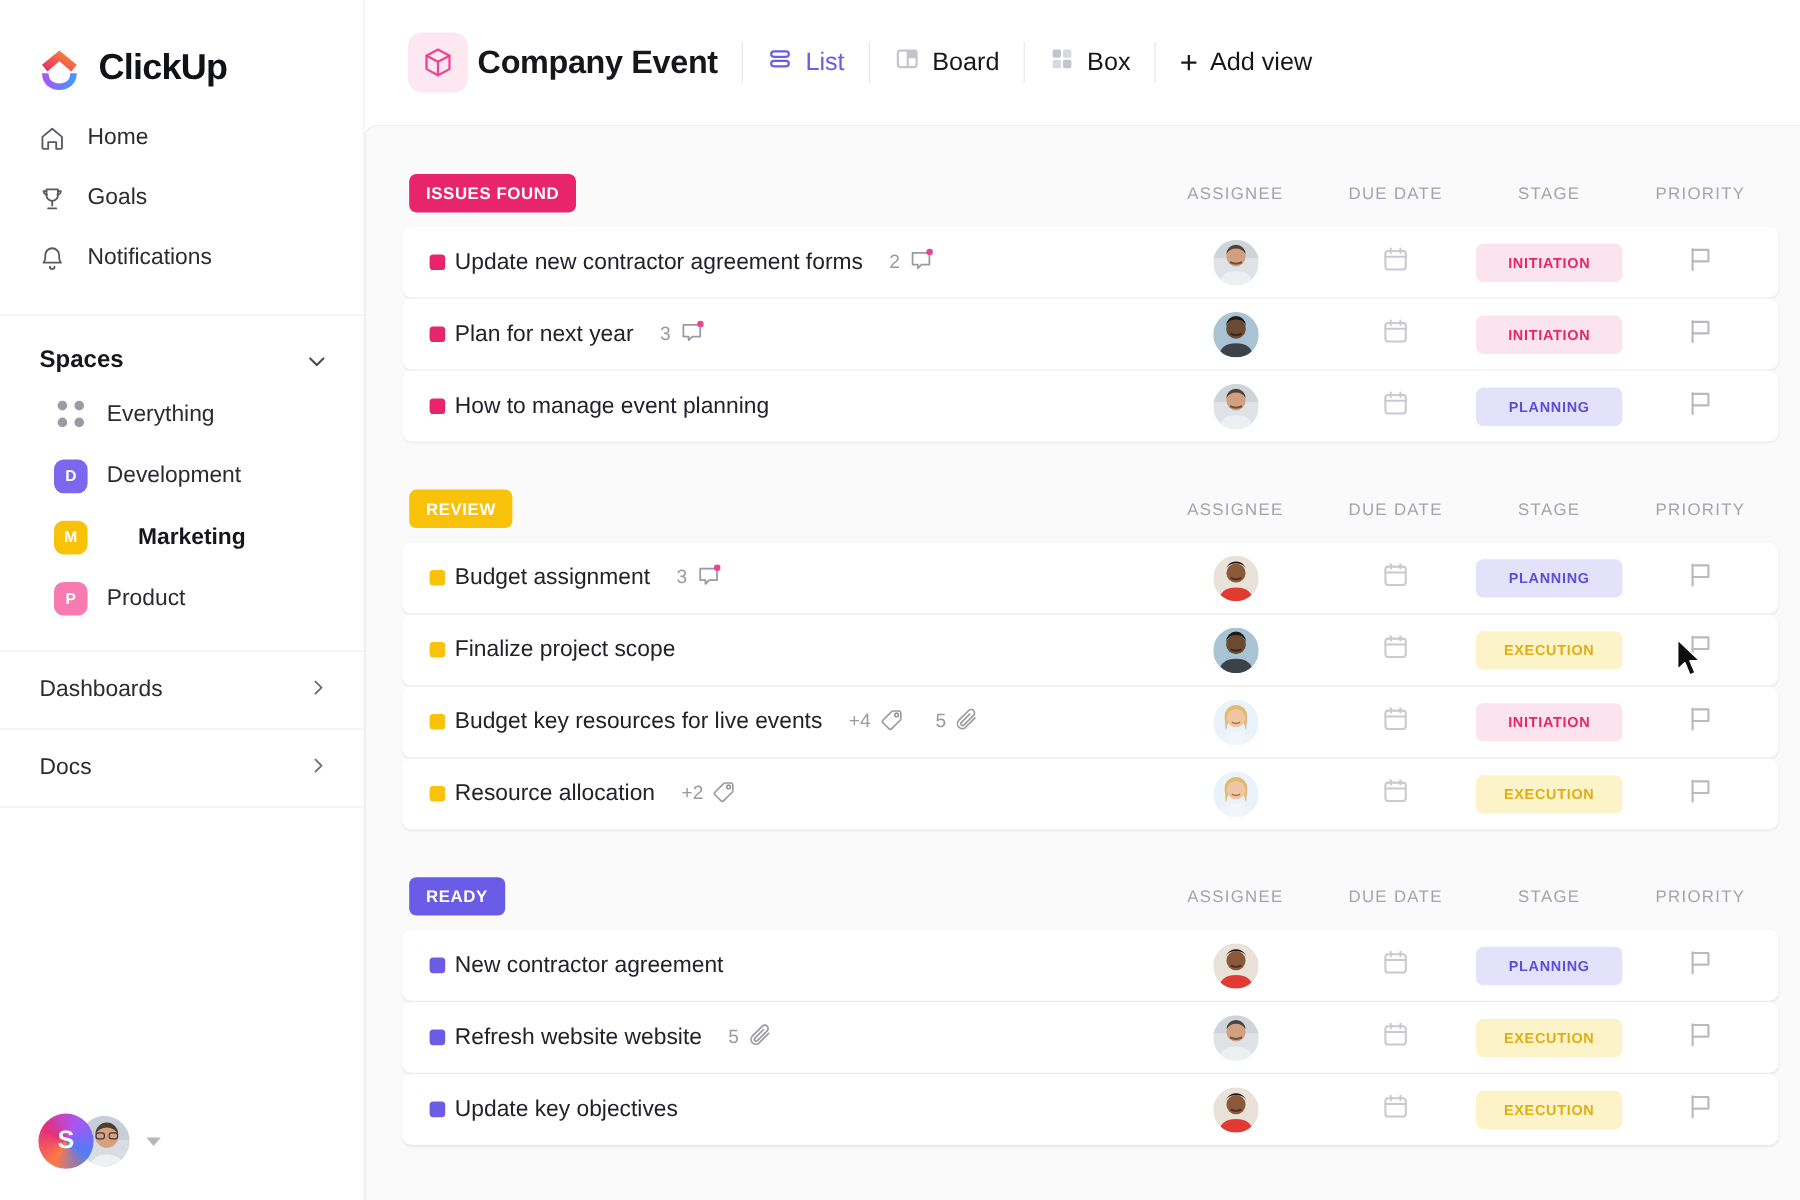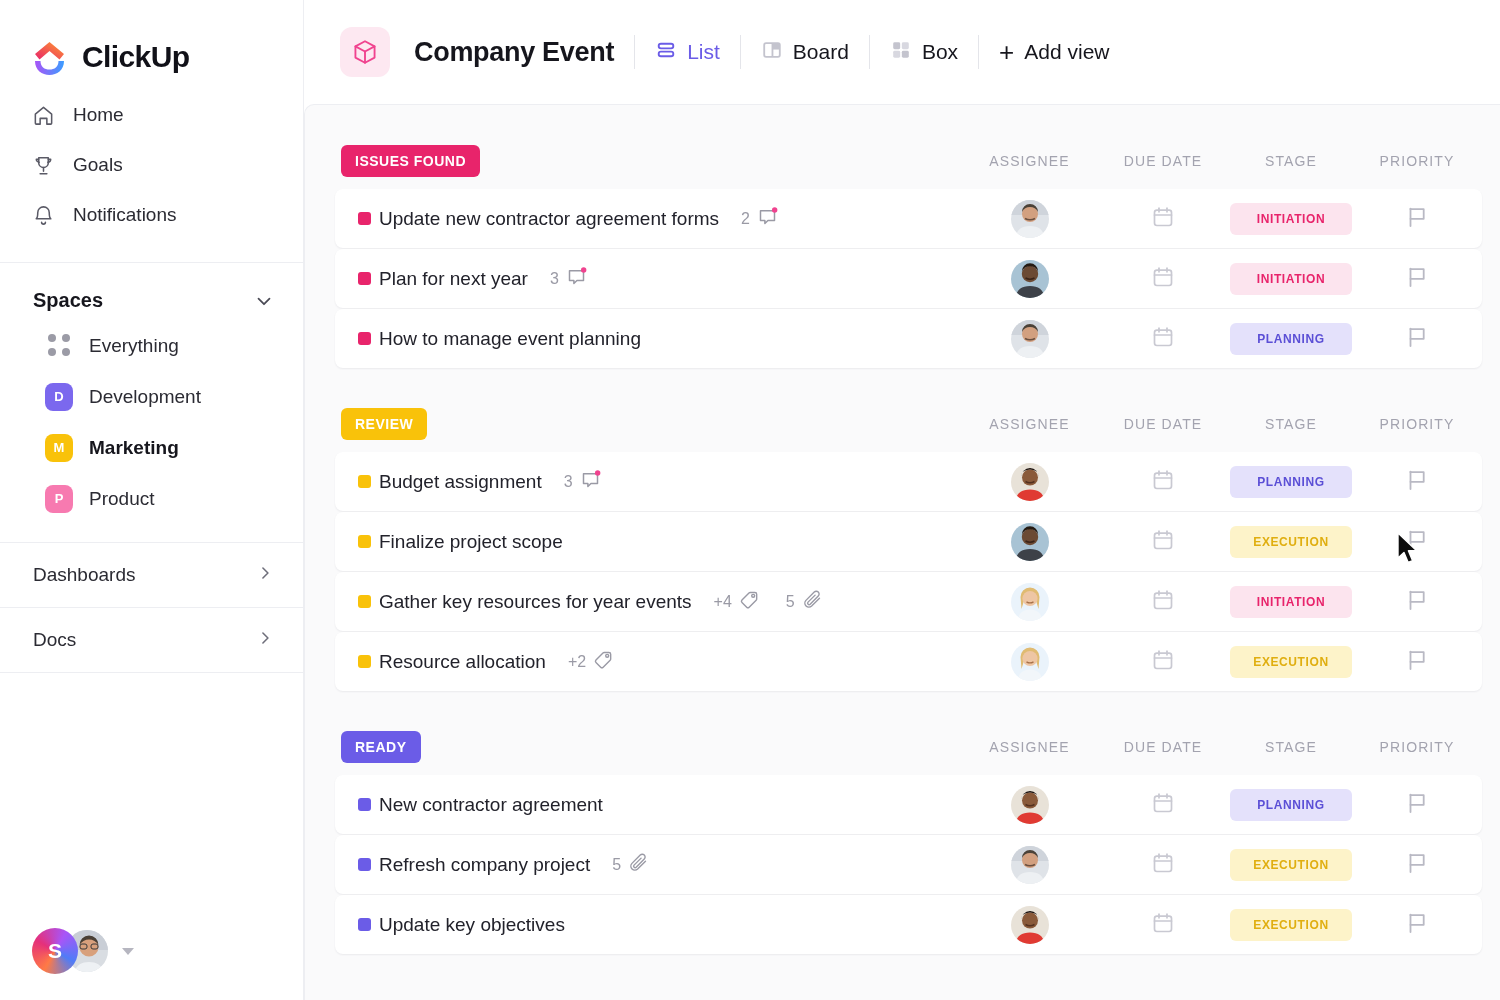--- a/index.html
+++ b/index.html
@@ -52,21 +52,21 @@
     display: flex; align-items: center; gap: 16px;
     height: 51px; padding-left: 33px; cursor: pointer;
   }
   .space-badge {
     width: 28px; height: 28px; border-radius: 8px;
     color: #fff; font-size: 13px; font-weight: bold;
     display: flex; align-items: center; justify-content: center;
     flex: 0 0 28px;
   }
   .space-label { font-size: 19px; color: #2b2b33; }
-  .space-row.active .space-label { font-weight: bold; color: #16161d; }
+  .space-row.active .space-label { font-weight: bold; color: #16161d; margin-left: 26px; }
   .dots-grid {
     width: 28px; height: 28px; flex: 0 0 28px;
     display: grid; grid-template-columns: 9px 9px; grid-template-rows: 9px 9px;
     gap: 5px; align-content: center; justify-content: center;
   }
   .dots-grid i { width: 8px; height: 8px; border-radius: 50%; background: #9b9ba6; display: block; }
 
   .sec-row {
     display: flex; align-items: center; justify-content: space-between;
     height: 64px; padding: 0 28px 0 33px; cursor: pointer;
@@ -101,21 +101,21 @@
     height: 104px; display: flex; align-items: center;
     padding-left: 36px; gap: 0; flex: 0 0 104px;
   }
   .list-icon-box {
     width: 50px; height: 50px; border-radius: 12px;
     background: #fde8f1; display: flex; align-items: center; justify-content: center;
     flex: 0 0 50px;
   }
   .doc-title {
     font-size: 27px; font-weight: bold; color: #16161d;
-    margin-left: 24px; letter-spacing: -0.3px; white-space: nowrap;
+    margin-left: 8px; letter-spacing: -0.3px; white-space: nowrap;
   }
   .vbar { width: 1px; height: 34px; background: #e4e5ea; margin: 0 20px; flex: 0 0 1px; }
   .viewtab {
     display: flex; align-items: center; gap: 10px;
     font-size: 21px; color: #16161d; cursor: pointer; white-space: nowrap;
   }
   .viewtab.active { color: #6b5ce7; }
   .plus-glyph { font-size: 26px; line-height: 1; color: #16161d; font-weight: 500; }
 
   .content {
@@ -570,21 +570,21 @@
                 <div class="cell c-priority">
                   <span><svg width="24" height="24" viewBox="0 0 24 24" fill="none" stroke="#b9b9c4" stroke-width="1.8" stroke-linecap="round" stroke-linejoin="round">
                       <path d="M5.5 21V3.6"></path>
                       <path d="M5.5 4.2h13.2v9.6H5.5"></path>
                     </svg></span>
                 </div>
               </div>
             </div>
             <div class="task-row">
               <span class="status-dot" style="background: rgb(249, 194, 10);"></span>
-              <span class="task-name">Gather key resources for year events</span>
+              <span class="task-name">Budget key resources for live events</span>
               <span class="meta-grp">
                 <span class="meta">
                   <span class="meta-num">+4</span>
                   <span><svg width="21" height="21" viewBox="0 0 24 24" fill="none" stroke="#9a9aa5" stroke-width="1.6" stroke-linejoin="round">
                       <path d="M3.4 12.6 L11.4 4.6 a2 2 0 0 1 1.4-.6h5.4a2 2 0 0 1 2 2v5.4a2 2 0 0 1-.6 1.4l-8 8a2 2 0 0 1-2.8 0l-5.4-5.4a2 2 0 0 1 0-2.8z"></path>
                       <circle cx="16.2" cy="7.8" r="1.7"></circle>
                     </svg></span>
                 </span>
                 <span class="meta">
                   <span class="meta-num">5</span>
@@ -702,21 +702,21 @@
                 <div class="cell c-priority">
                   <span><svg width="24" height="24" viewBox="0 0 24 24" fill="none" stroke="#b9b9c4" stroke-width="1.8" stroke-linecap="round" stroke-linejoin="round">
                       <path d="M5.5 21V3.6"></path>
                       <path d="M5.5 4.2h13.2v9.6H5.5"></path>
                     </svg></span>
                 </div>
               </div>
             </div>
             <div class="task-row">
               <span class="status-dot" style="background: rgb(107, 92, 231);"></span>
-              <span class="task-name">Refresh company project</span>
+              <span class="task-name">Refresh website website</span>
               <span class="meta-grp">
                 <span class="meta">
                   <span class="meta-num">5</span>
                   <span><svg width="21" height="21" viewBox="0 0 24 24" fill="none" stroke="#9a9aa5" stroke-width="1.6" stroke-linecap="round" stroke-linejoin="round">
                       <path d="M20 10.5 L11 19.5 a4.6 4.6 0 0 1-6.5-6.5 L14 3.5 a3.2 3.2 0 0 1 4.6 4.6 L9.3 17.4 a1.7 1.7 0 0 1-2.4-2.4 L15 7"></path>
                     </svg></span>
                 </span>
               </span>
               <div class="cells">
                 <div class="cell c-assignee">

